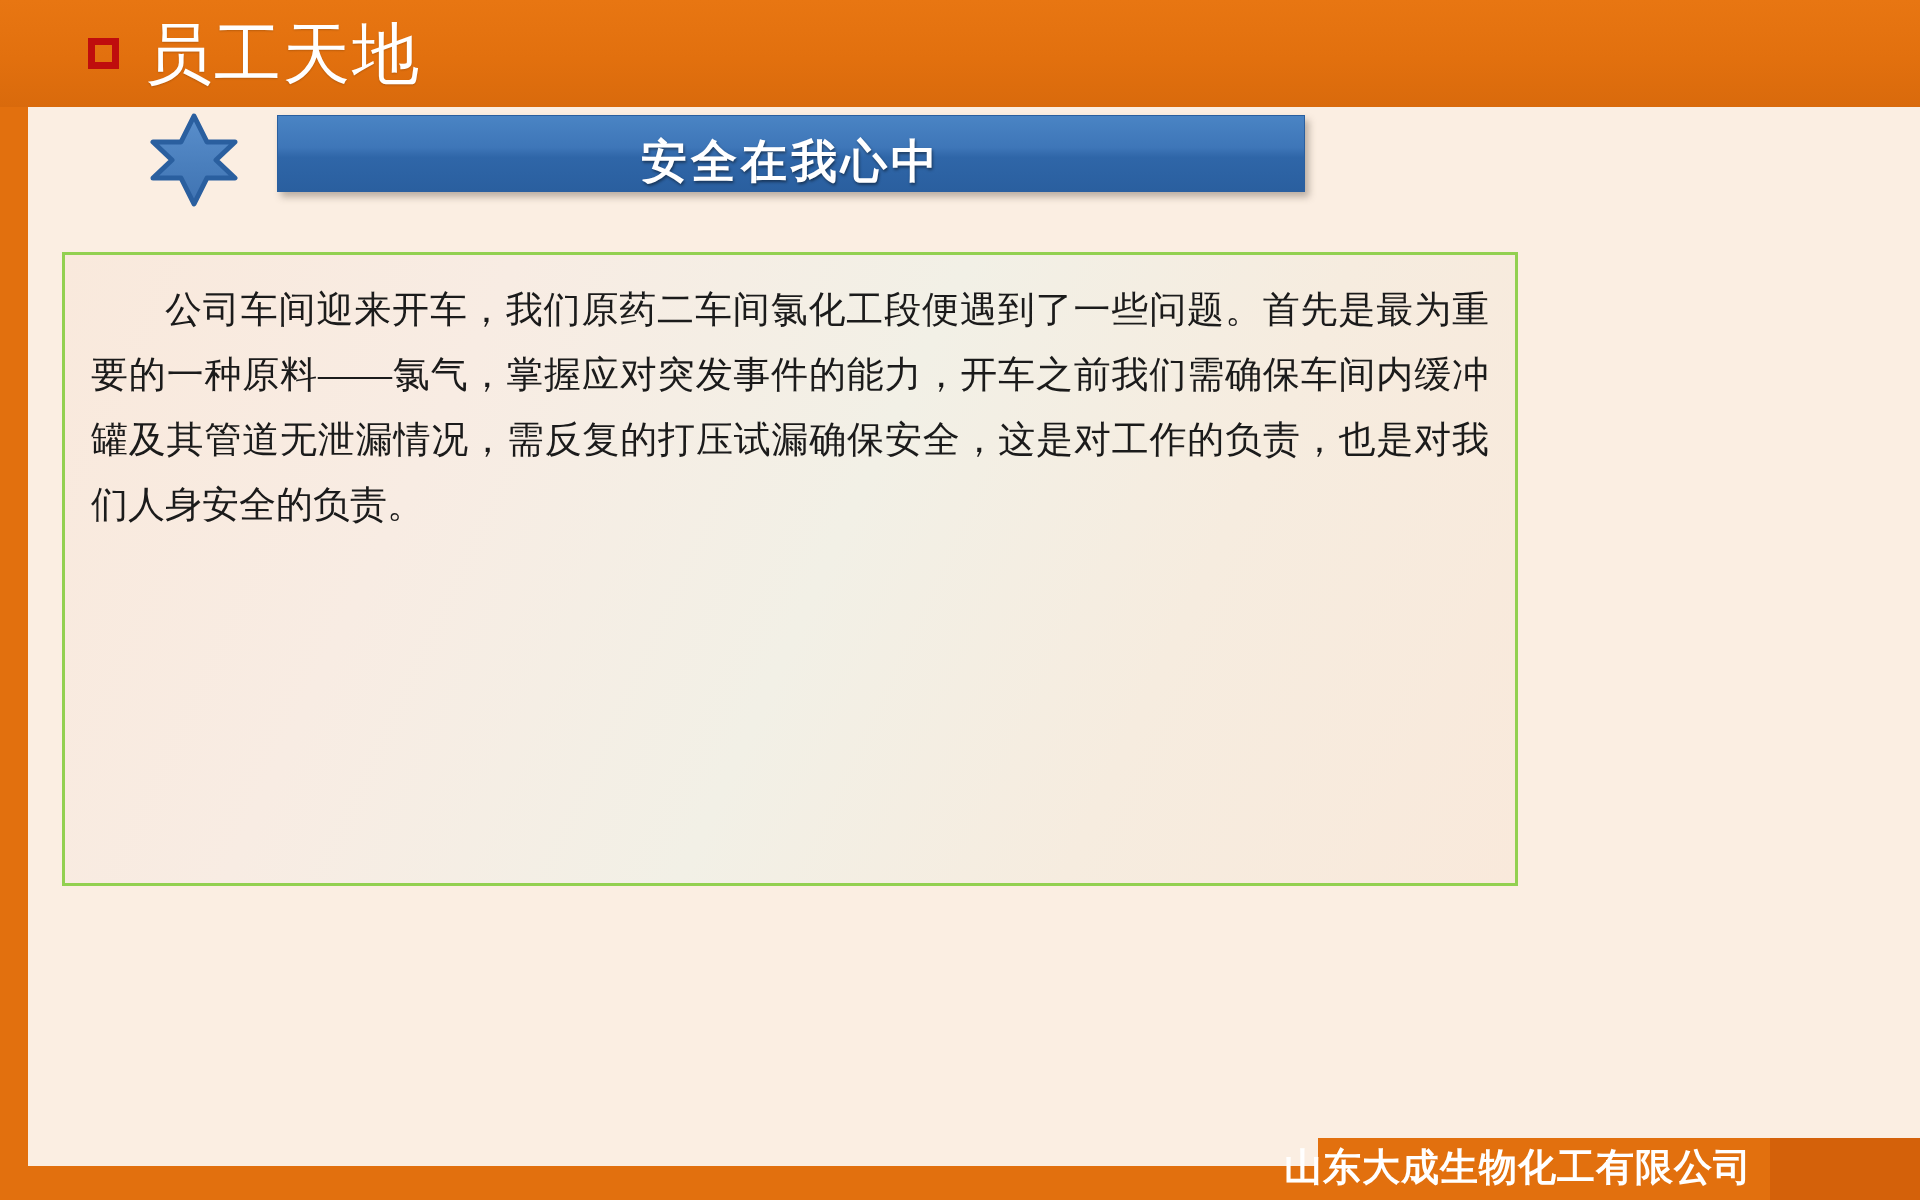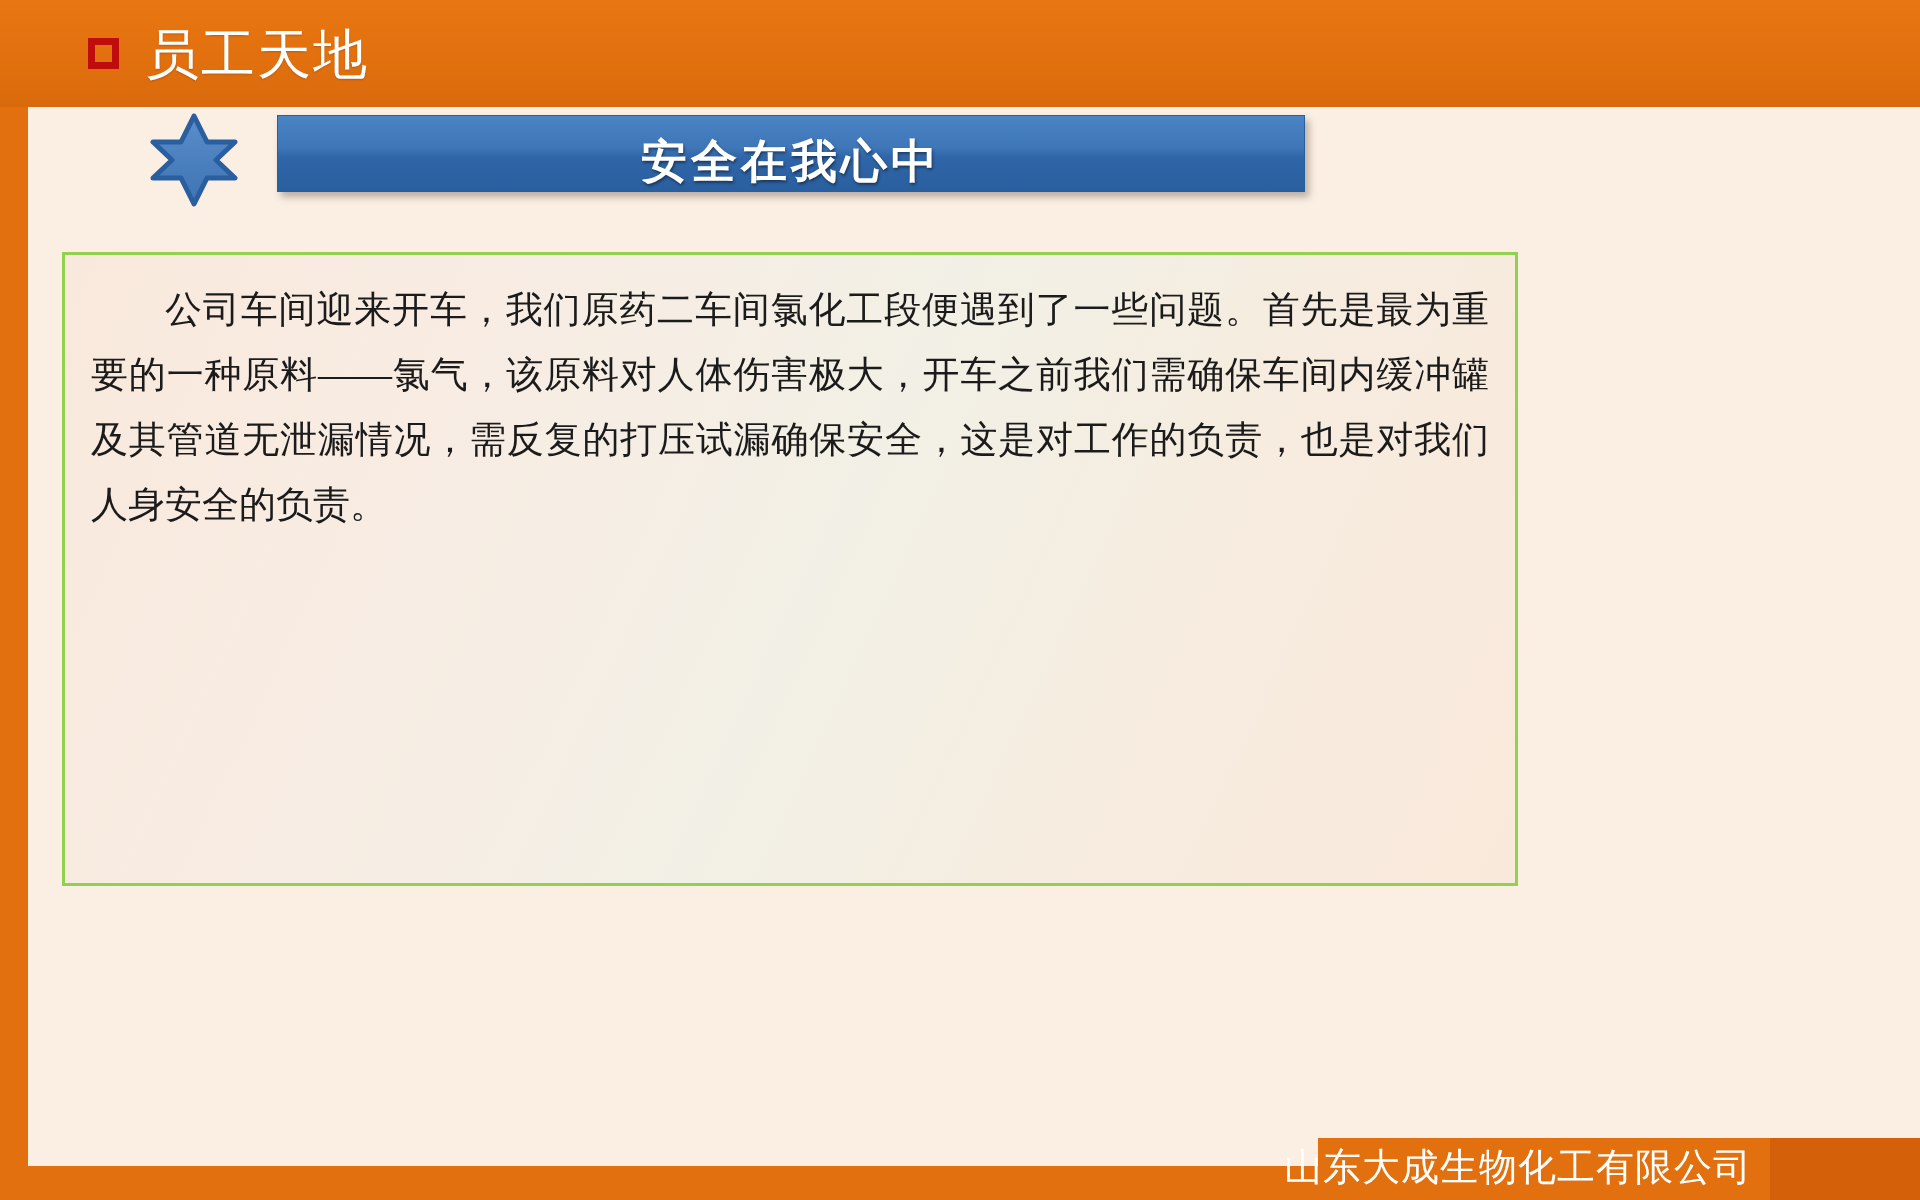--- a/index.html
+++ b/index.html
@@ -32,21 +32,21 @@
   .bullet-square{
     width:31px;height:31px;
     border:7px solid #bf0d0d;
     background:transparent;
     margin-left:88px;margin-right:26px;
     box-sizing:border-box;
     flex:0 0 auto;
   }
   .header-title{
     color:#ffffff;
-    font-size:54px;
+    font-size:67px;
     line-height:1;
     letter-spacing:2px;
     font-family:"Liberation Sans","DejaVu Sans",sans-serif;
     font-weight:400;
     text-shadow:0 1px 2px rgba(0,0,0,.18);
     white-space:nowrap;
   }
   
   .star-wrap{
     position:absolute;left:150px;top:112px;width:88px;height:96px;
@@ -100,21 +100,21 @@
   .footer-cream{
     position:absolute;left:28px;bottom:34px;width:1290px;height:28px;
     background:#fbeee2;
   }
   .footer-accent{
     position:absolute;right:0;bottom:0;width:150px;height:62px;
     background:#d4610a;
   }
   .footer-text{
     position:absolute;right:168px;bottom:7px;
-    color:#ffffff;font-weight:normal;font-size:38px;
+    color:#ffffff;font-weight:bold;font-size:38px;
     letter-spacing:1px;
     font-family:"Liberation Sans","DejaVu Sans",sans-serif;
     white-space:nowrap;
   }
 </style>
 </head>
 <body>
 
 <div id="slide">
 
@@ -138,21 +138,21 @@
       </defs>
       <polygon points="44,4 57,30 85,30 66,48 85,66 57,66 44,92 31,66 3,66 22,48 3,30 31,30" fill="url(#starGrad)" stroke="#2a5f9f" stroke-width="5" stroke-linejoin="round"></polygon>
     </svg>
   </div>
 
   <div class="title-banner">
     <div class="title-banner-text">安全在我心中</div>
   </div>
 
   <div class="content-box">
-    <p>公司车间迎来开车，我们原药二车间氯化工段便遇到了一些问题。首先是最为重要的一种原料——氯气，该原料对人体伤害极大，开车之前我们需确保车间内缓冲罐及其管道无泄漏情况，需反复的打压试漏确保安全，这是对工作的负责，也是对我们人身安全的负责。</p>
+    <p>公司车间迎来开车，我们原药二车间氯化工段便遇到了一些问题。首先是最为重要的一种原料——氯气，掌握应对突发事件的能力，开车之前我们需确保车间内缓冲罐及其管道无泄漏情况，需反复的打压试漏确保安全，这是对工作的负责，也是对我们人身安全的负责。</p>
   </div>
 
   <div class="footer-band">
     <div class="footer-stripe"></div>
     <div class="footer-cream"></div>
     <div class="footer-accent"></div>
     <div class="footer-text">山东大成生物化工有限公司</div>
   </div>
 
 </div>

